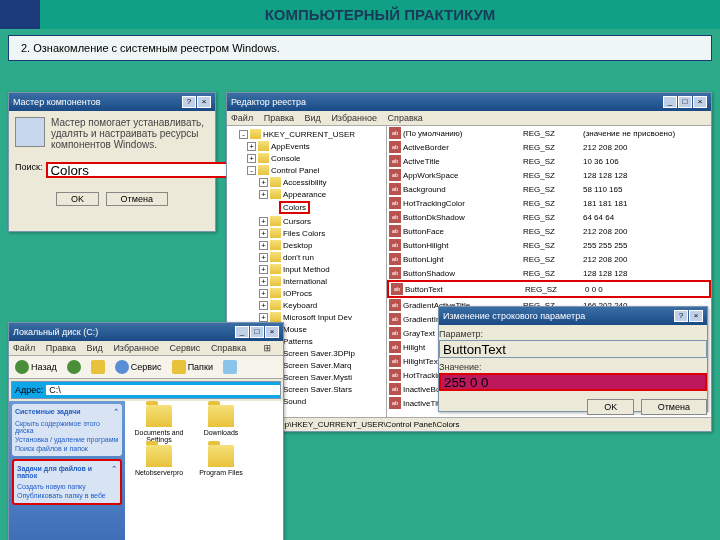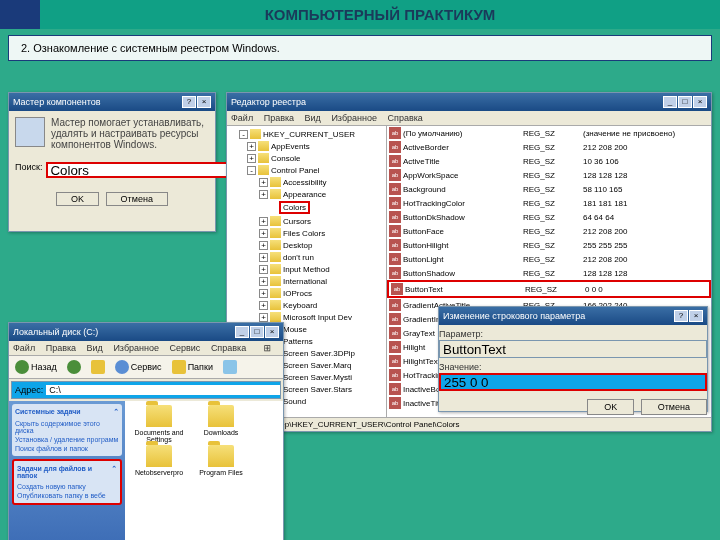--- a/index.html
+++ b/index.html
@@ -54,21 +54,21 @@
 .reg-row.hl{border:2px solid #d00}
 .rico{width:12px;height:12px;margin-right:2px;background:#b85450;display:inline-block;font-size:6px;color:#fff;text-align:center;line-height:12px}
 .reg-row span:nth-child(2){width:120px;white-space:nowrap;overflow:hidden}
 .reg-row span:nth-child(3){width:60px}
 .reg-row span:nth-child(4){flex:1}
 .statusbar{position:absolute;bottom:0;left:0;right:0;background:#ece9d8;border-top:1px solid #aaa;padding:2px 4px;font-size:8px}
 
 .dlg{left:438px;top:306px;width:270px;height:106px}
 .dlg-body{font-size:9px}
 .dlg-body label{display:block;margin-top:4px;color:#333}
-.dlg-body input{width:100%;border:1px solid #7a96af;height:18px;padding:0 3px;background:#0ea5e9;margin-top:1px}
+.dlg-body input{width:100%;border:1px solid #7a96af;height:18px;padding:0 3px;background:#be185d;margin-top:1px}
 .dlg-btns{text-align:right;margin-top:8px}
 .dlg-btns button{padding:2px 16px;margin-left:4px;background:#ece9d8;border:1px solid #888;font-size:9px}
 </style>
 </head>
 <body>
 
 <div class="slide-title">КОМПЬЮТЕРНЫЙ ПРАКТИКУМ</div>
 <div class="subtitle">2. Ознакомление с системным реестром Windows.</div>
 
 <div class="win wiz">

